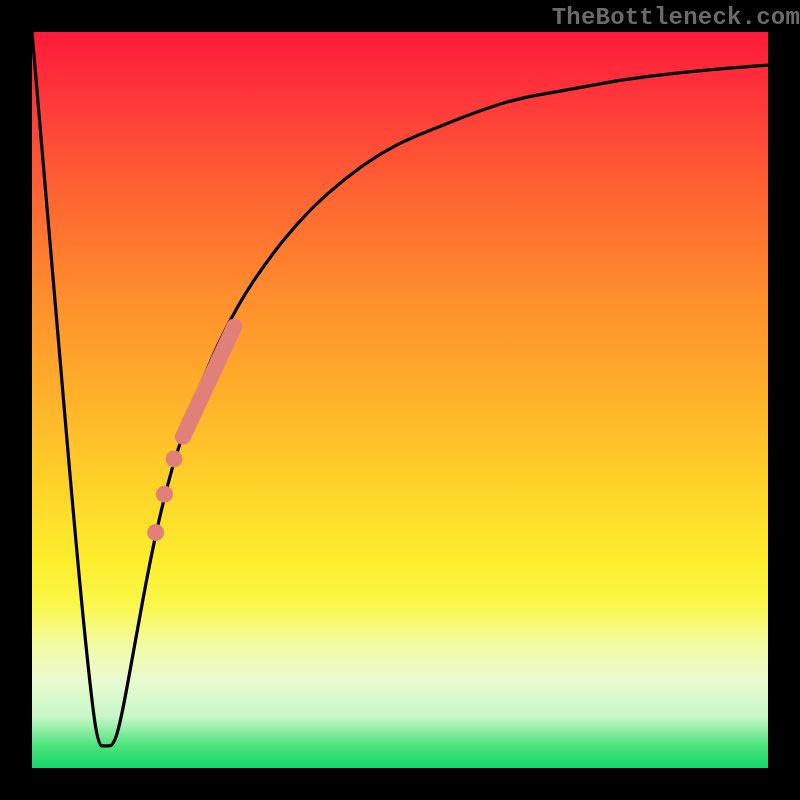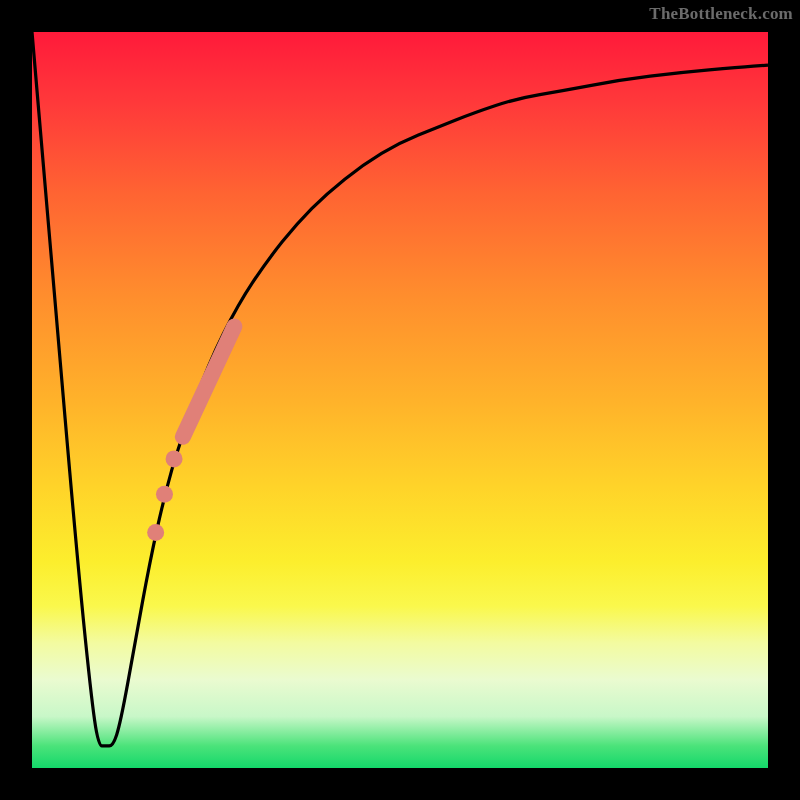--- a/index.html
+++ b/index.html
@@ -35,23 +35,23 @@
       #f3fba0 83%,
       #eafbd0 88%,
       #c8f7c8 93%,
       #4be37a 97%,
       #14d86a 100%
     );
   }
   .watermark {
     position: absolute;
     top: 4px;
-    right: 7px;
-    font-family: Liberation Serif, serif;
-    font-size: 17px;
+    right: 0;
+    font-family: Liberation Mono, monospace;
+    font-size: 24px;
     font-weight: 600;
     color: #6b6b6b;
     letter-spacing: 0.2px;
     user-select: none;
   }
   svg.curve {
     position: absolute;
     left: 0;
     top: 0;
     width: 736px;

